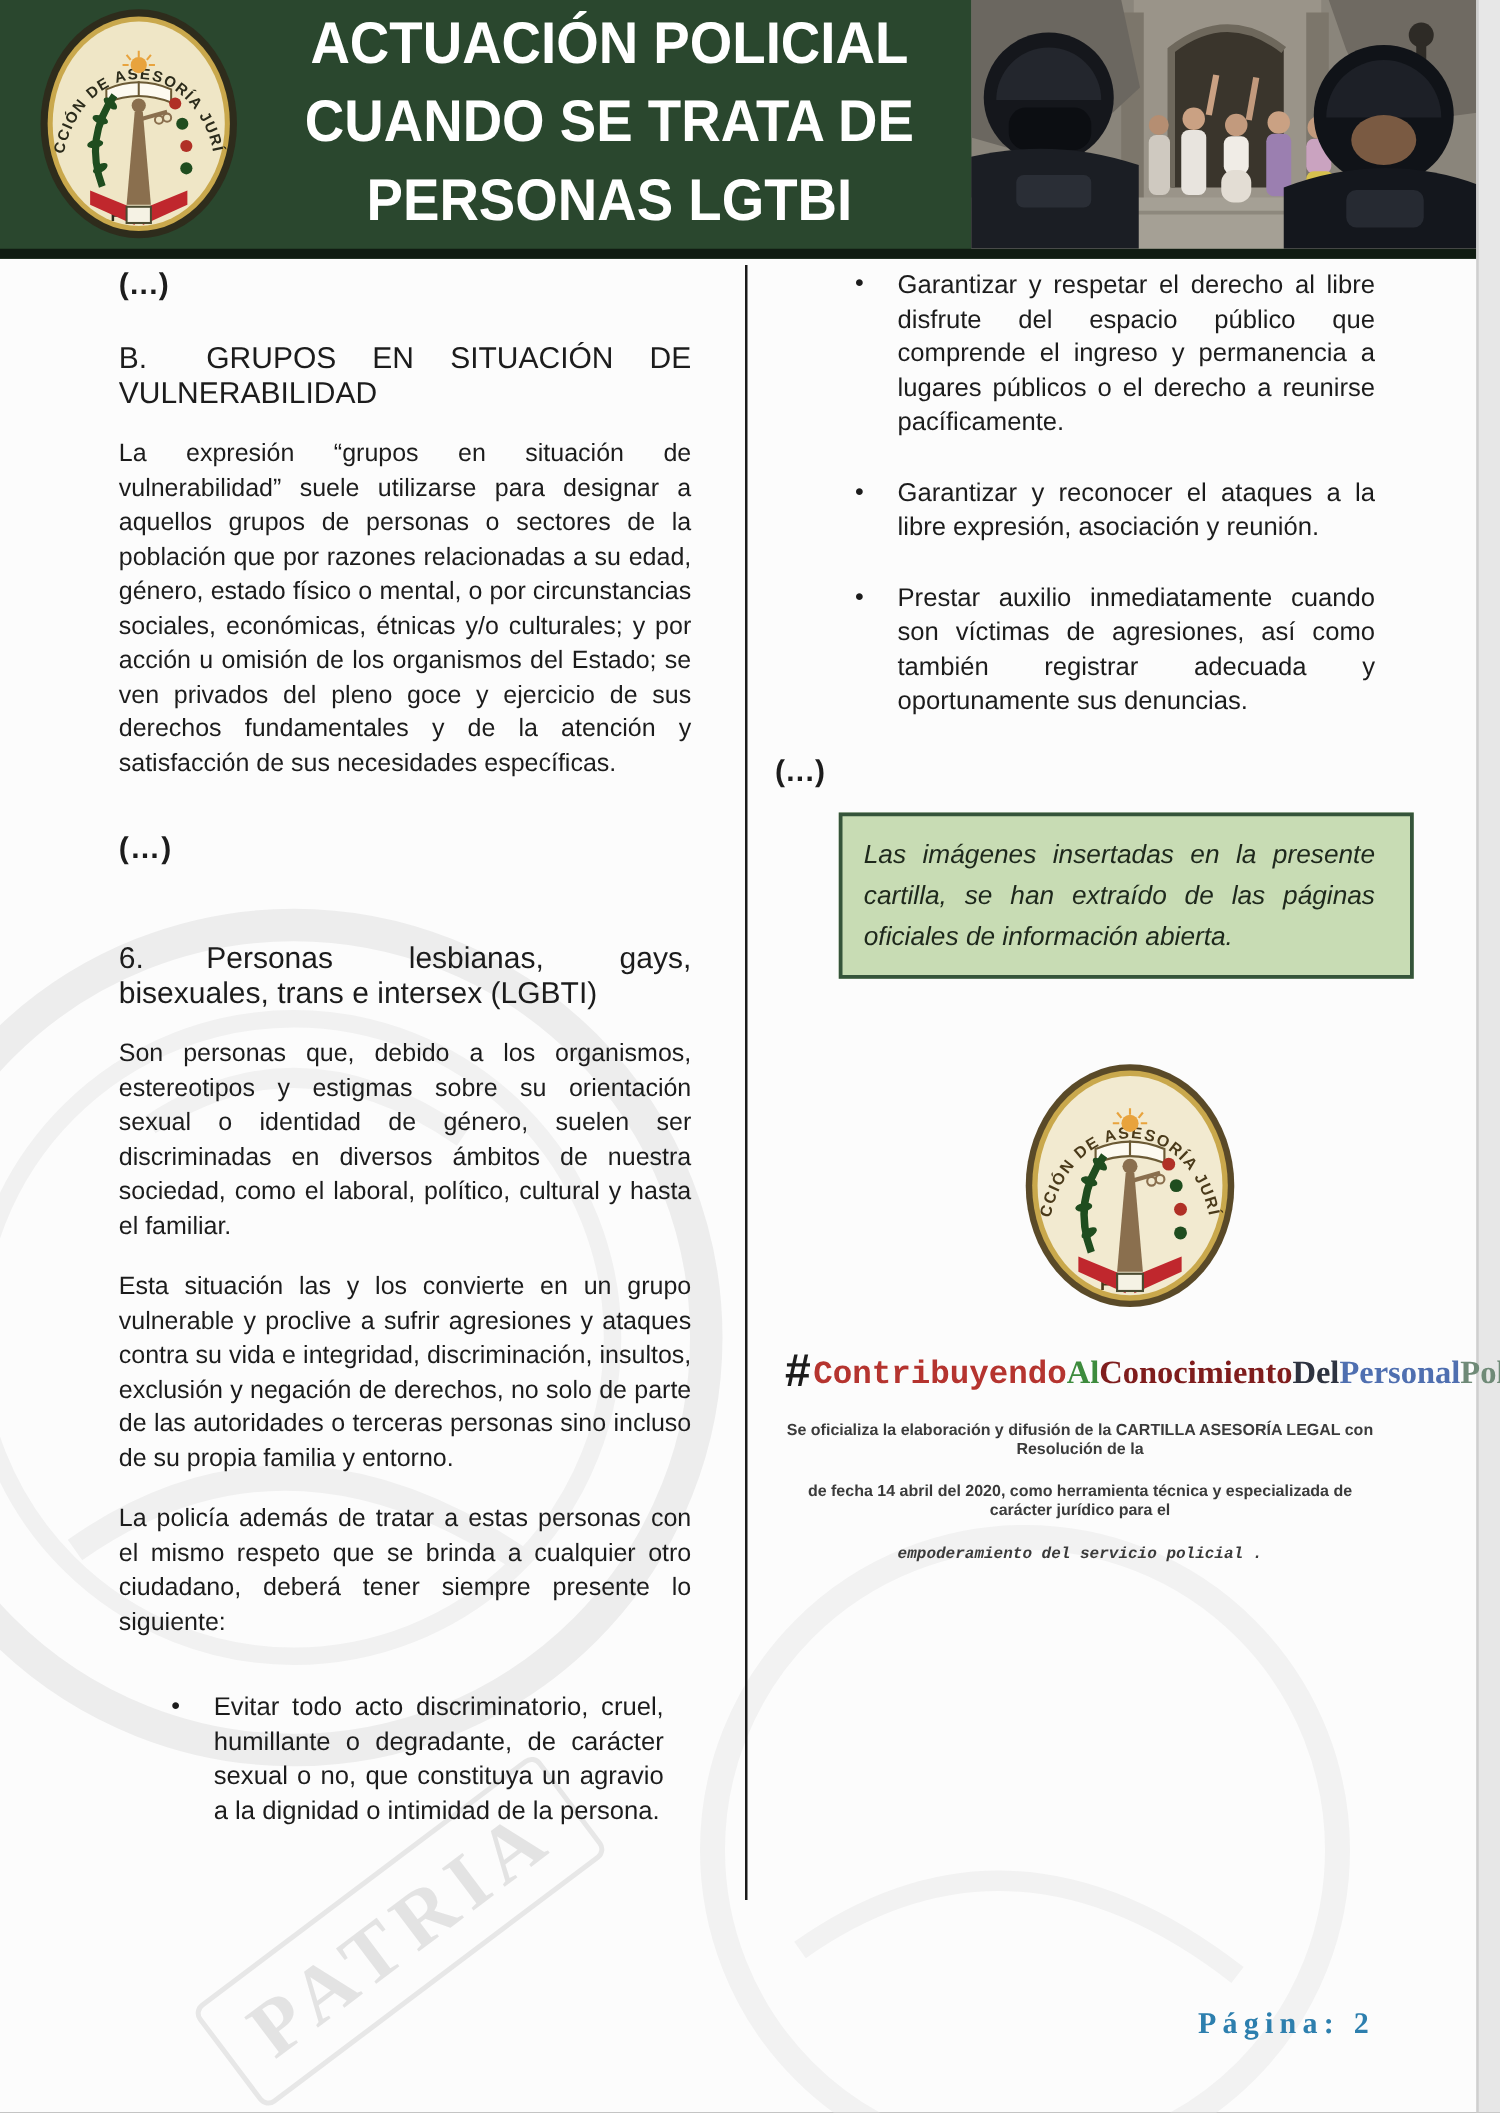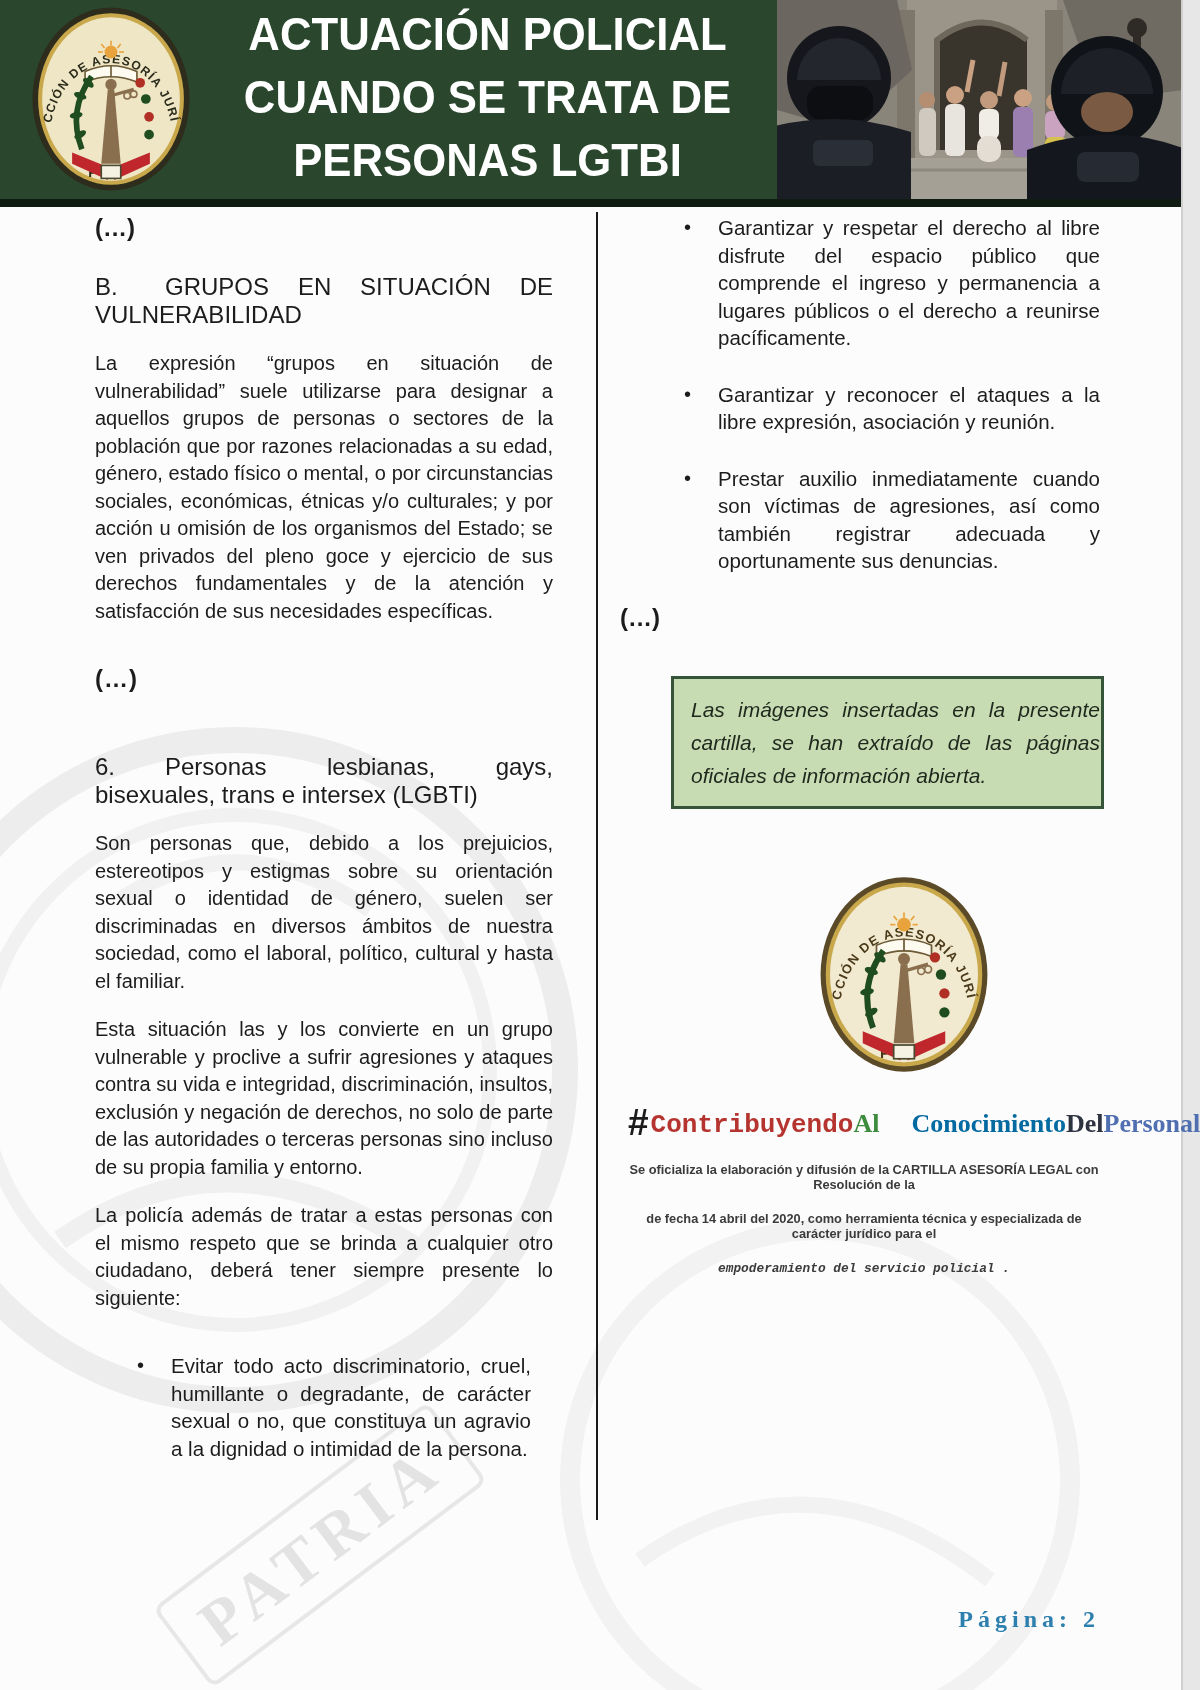--- a/index.html
+++ b/index.html
@@ -35,24 +35,24 @@
   .h-num{display:inline-block; width:70px;}
   .mt-lg{margin-top:40px;}
   .bullet-row{display:flex; margin-top:0;}
   .bullet-dot{flex:0 0 34px; font-size:20px; line-height:27.5px;}
   .bullet-text{flex:1; text-align:justify; font-size:20.5px; line-height:27.5px;}
   .l-bullets{margin-top:40px; padding-left:42px; width:394px;}
   .r-bullets{padding-left:56px;}
   .r-bullets .bullet-row{margin-bottom:29px;}
   .r-ellipsis{margin-left:-8px; margin-top:22px;}
   .note-box{
-    margin-left:43px; margin-top:44px; width:409px;
+    margin-left:43px; margin-top:18px; width:409px;
     background:var(--note_box_bg,#c8dcb4);
     border:3px solid var(--note_box_border,#35543a);
-    padding:14px 1px 14px 17px;
+    padding:14px 28px 14px 17px;
     font-style:italic; font-size:21px; line-height:33px; text-align:justify; color:#1e281c;
   }
   .seal-wrap{margin-left:190px; margin-top:62px; width:172px; height:207px;}
   .hashtag{margin-top:24px; text-align:center; white-space:nowrap;
     font-family:"Liberation Serif", serif; font-weight:700; font-size:26px;}
   .hashtag .hash-mark{font-family:"Liberation Sans",sans-serif; font-size:37px; font-weight:700; vertical-align:-3px; letter-spacing:2px;}
   .legal{margin-top:18px;}
   .legal-line{text-align:center; font-size:12.8px; font-weight:700; color:#3b3b3b; margin-bottom:19.5px;}
   .legal-line:last-child{font-style:italic;font-family:Liberation Mono, monospace;}
   .page-label{
@@ -196,21 +196,21 @@
 
     <div class="para">La expresión “grupos en situación de vulnerabilidad” suele utilizarse para designar a aquellos grupos de personas o sectores de la población que por razones relacionadas a su edad, género, estado físico o mental, o por circunstancias sociales, económicas, étnicas y/o culturales; y por acción u omisión de los organismos del Estado; se ven privados del pleno goce y ejercicio de sus derechos fundamentales y de la atención y satisfacción de sus necesidades específicas.</div>
 
     <div class="ellipsis mt-lg">(…)</div>
 
     <div class="heading-row" style="margin-top:60px">
       <span class="h-num">6.</span><span>Personas lesbianas, gays, bisexuales, trans e intersex (LGBTI)</span>
     </div>
 
     <div>
-        <div class="para">Son personas que, debido a los prejuicios, estereotipos y estigmas sobre su orientación sexual o identidad de género, suelen ser discriminadas en diversos ámbitos de nuestra sociedad, como el laboral, político, cultural y hasta el familiar.</div>
+        <div class="para">Son personas que, debido a los organismos, estereotipos y estigmas sobre su orientación sexual o identidad de género, suelen ser discriminadas en diversos ámbitos de nuestra sociedad, como el laboral, político, cultural y hasta el familiar.</div>
         <div class="para">Esta situación las y los convierte en un grupo vulnerable y proclive a sufrir agresiones y ataques contra su vida e integridad, discriminación, insultos, exclusión y negación de derechos, no solo de parte de las autoridades o terceras personas sino incluso de su propia familia y entorno.</div>
         <div class="para">La policía además de tratar a estas personas con el mismo respeto que se brinda a cualquier otro ciudadano, deberá tener siempre presente lo siguiente:</div>
       </div>
 
     <div class="l-bullets">
         <div class="bullet-row">
           <span class="bullet-dot">•</span>
           <div class="bullet-text">Evitar todo acto discriminatorio, cruel, humillante o degradante, de carácter sexual o no, que constituya un agravio a la dignidad o intimidad de la persona.</div>
         </div>
       </div>
@@ -274,21 +274,21 @@
           <circle cx="147" cy="138" r="6" fill="#b03026"></circle>
           <circle cx="147" cy="160" r="6" fill="#1f4d1f"></circle>
         </g>
         <path d="M52,182 L96,200 L96,216 L52,196 Z" fill="#c0272d"></path>
         <path d="M148,182 L104,200 L104,216 L148,196 Z" fill="#c0272d"></path>
         <rect x="88" y="198" width="24" height="16" fill="#f5f2e4" stroke="#4a4a30" stroke-width="2"></rect>
       </svg>
     </div>
 
     <div class="hashtag">
-      <span class="hash-mark">#</span><span><span style="color: rgb(181, 52, 47); font-family: Liberation Mono, monospace;">Contribuyendo</span><span style="color: rgb(61, 139, 61);">Al</span><span style="color: #0369a1; margin-left: 32px;">Conocimiento</span><span style="color: rgb(46, 51, 64);">Del</span><span style="color: rgb(79, 111, 176);">Personal</span><span style="color: rgb(111, 138, 119);">Policial</span></span>
+      <span class="hash-mark">#</span><span><span style="color: rgb(181, 52, 47); font-family: Liberation Mono, monospace;">Contribuyendo</span><span style="color: rgb(61, 139, 61);">Al</span><span style="color: #7f1d1d;">Conocimiento</span><span style="color: rgb(46, 51, 64);">Del</span><span style="color: rgb(79, 111, 176);">Personal</span><span style="color: rgb(111, 138, 119);">Policial</span></span>
     </div>
 
     <div class="legal">
         <div class="legal-line">Se oficializa la elaboración y difusión de la CARTILLA ASESORÍA LEGAL con Resolución de la</div>
         <div class="legal-line">de fecha 14 abril del 2020, como herramienta técnica y especializada de carácter jurídico para el</div>
         <div class="legal-line">empoderamiento del servicio policial .</div>
       </div>
   </div>
 
   <div class="page-label">Página: 2</div>

